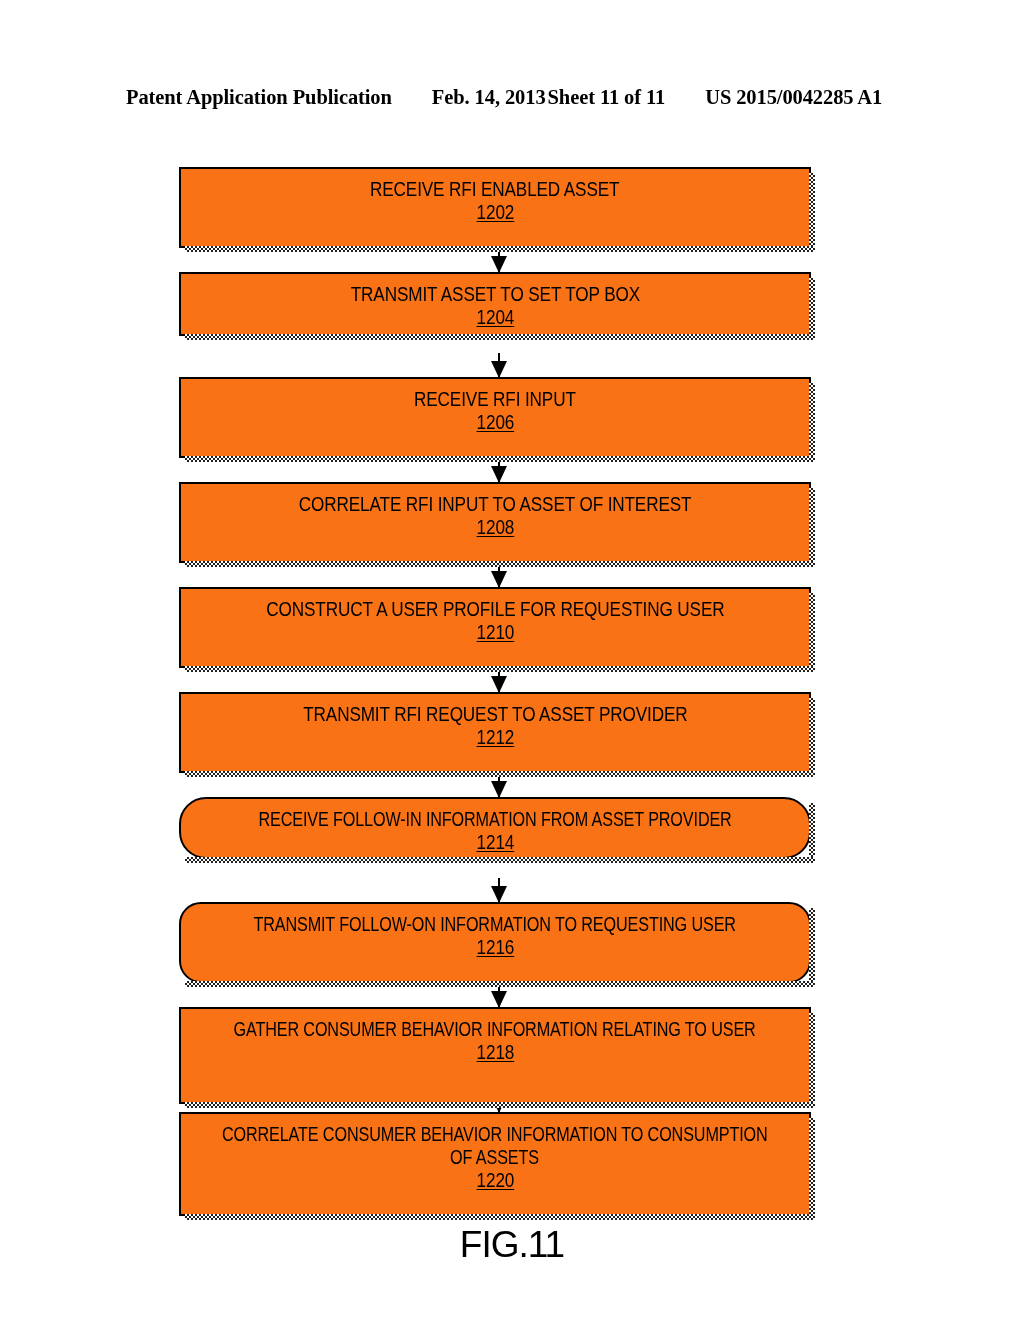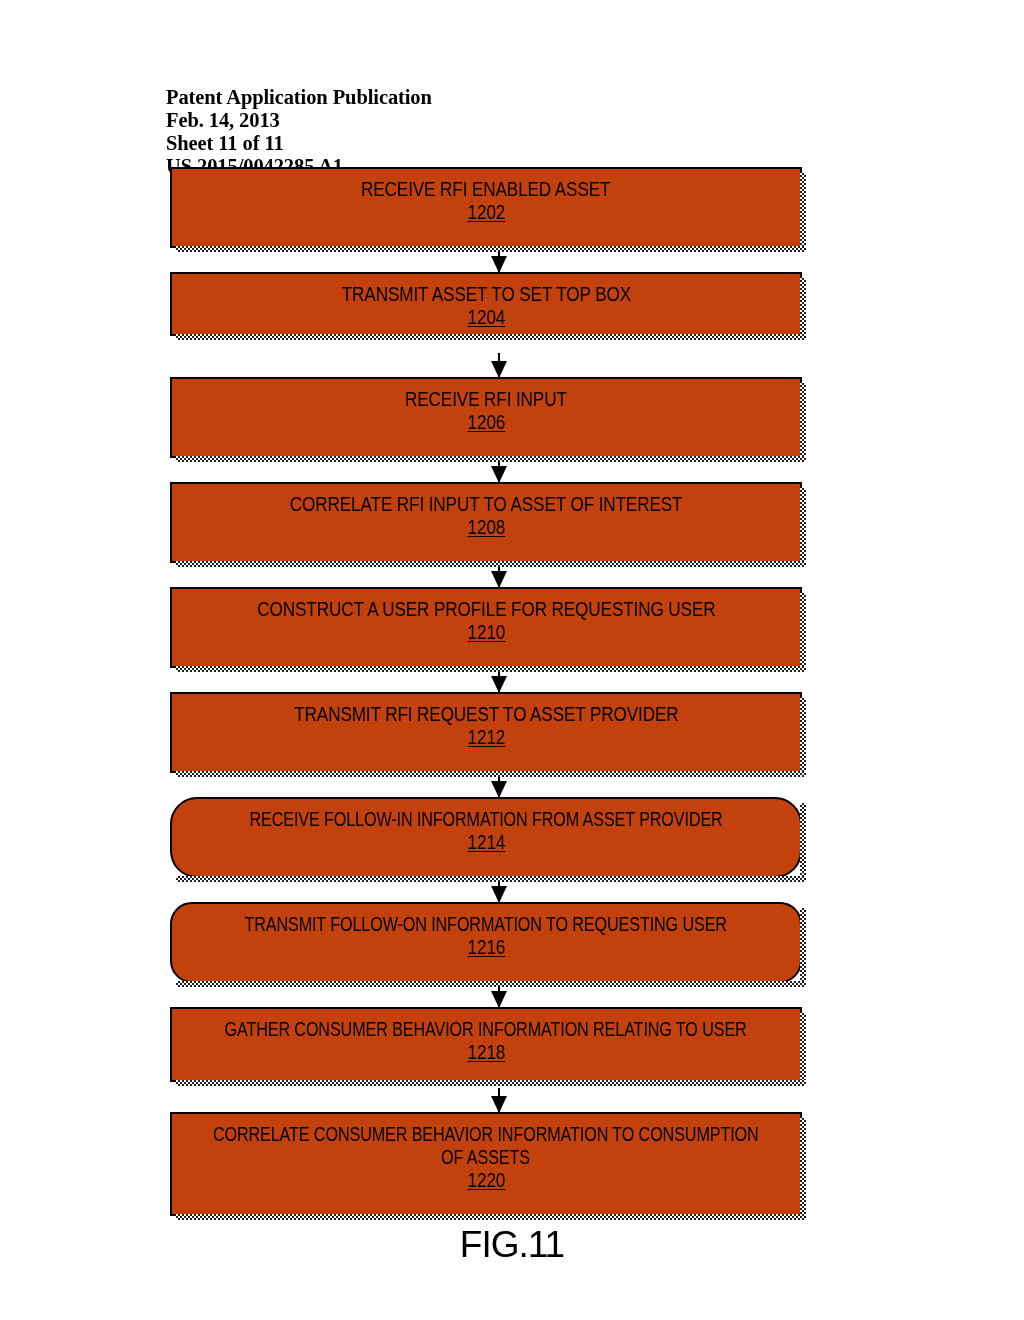--- a/index.html
+++ b/index.html
@@ -25,43 +25,42 @@
     left: 126px;
     width: 772px;
     height: 26px;
     display: flex;
     align-items: baseline;
     font-family: "Liberation Serif", "DejaVu Serif", serif;
     font-weight: bold;
     font-size: 20.5px;
     letter-spacing: -0.1px;
     white-space: nowrap;
-    flex-direction: column;
   }
   #page-header .hdr-pub   { }
   #page-header .hdr-date  { margin-left: 40px; }
   #page-header .hdr-sheet { margin-left: 2px; }
   #page-header .hdr-num   { margin-left: 40px; }
 
   
   #flowchart {
     position: absolute;
     top: 0;
     left: 0;
     width: 1024px;
     height: 1320px;
   }
 
   .flow-box {
     position: absolute;
-    left: 170px;
+    left: 179px;
     width: 632px;
     box-sizing: border-box;
     border: 2px solid #000000;
-    background: #c2410c;
+    background: #f97316;
     display: flex;
     flex-direction: column;
     align-items: center;
     justify-content: flex-start;
     padding-top: 9px;
     z-index: 3;
   }
 
   
   .flow-box .shadow-right,
@@ -210,41 +209,41 @@
     <div class="flow-box" style="top: 692px; height: 81px;">
       <span class="shadow-right"></span>
       <span class="shadow-bottom"></span>
       <div class="flow-line">TRANSMIT RFI REQUEST TO ASSET PROVIDER</div>
       <div class="flow-ref">1212</div>
     </div>
     <div class="flow-arrow" style="top: 773px; height: 24px;">
       <span class="stem"></span>
       <span class="head"></span>
     </div>
-    <div class="flow-box tight" style="top: 797px; height: 81px; border-radius: 27px;">
+    <div class="flow-box tight" style="top: 797px; height: 62px; border-radius: 27px;">
       <span class="shadow-right"></span>
       <span class="shadow-bottom"></span>
       <div class="flow-line">RECEIVE FOLLOW-IN INFORMATION FROM ASSET PROVIDER</div>
       <div class="flow-ref">1214</div>
     </div>
     <div class="flow-arrow" style="top: 878px; height: 24px;">
       <span class="stem"></span>
       <span class="head"></span>
     </div>
     <div class="flow-box tight" style="top: 902px; height: 81px; border-radius: 22px;">
       <span class="shadow-right"></span>
       <span class="shadow-bottom"></span>
       <div class="flow-line">TRANSMIT FOLLOW-ON INFORMATION TO REQUESTING USER</div>
       <div class="flow-ref">1216</div>
     </div>
     <div class="flow-arrow" style="top: 983px; height: 24px;">
       <span class="stem"></span>
       <span class="head"></span>
     </div>
-    <div class="flow-box tight" style="top: 1007px; height: 75px;">
+    <div class="flow-box tight" style="top: 1007px; height: 97px;">
       <span class="shadow-right"></span>
       <span class="shadow-bottom"></span>
       <div class="flow-line">GATHER CONSUMER BEHAVIOR INFORMATION RELATING TO USER</div>
       <div class="flow-ref">1218</div>
     </div>
     <div class="flow-arrow" style="top: 1088px; height: 24px;">
       <span class="stem"></span>
       <span class="head"></span>
     </div>
     <div class="flow-box tight" style="top: 1112px; height: 104px;">

